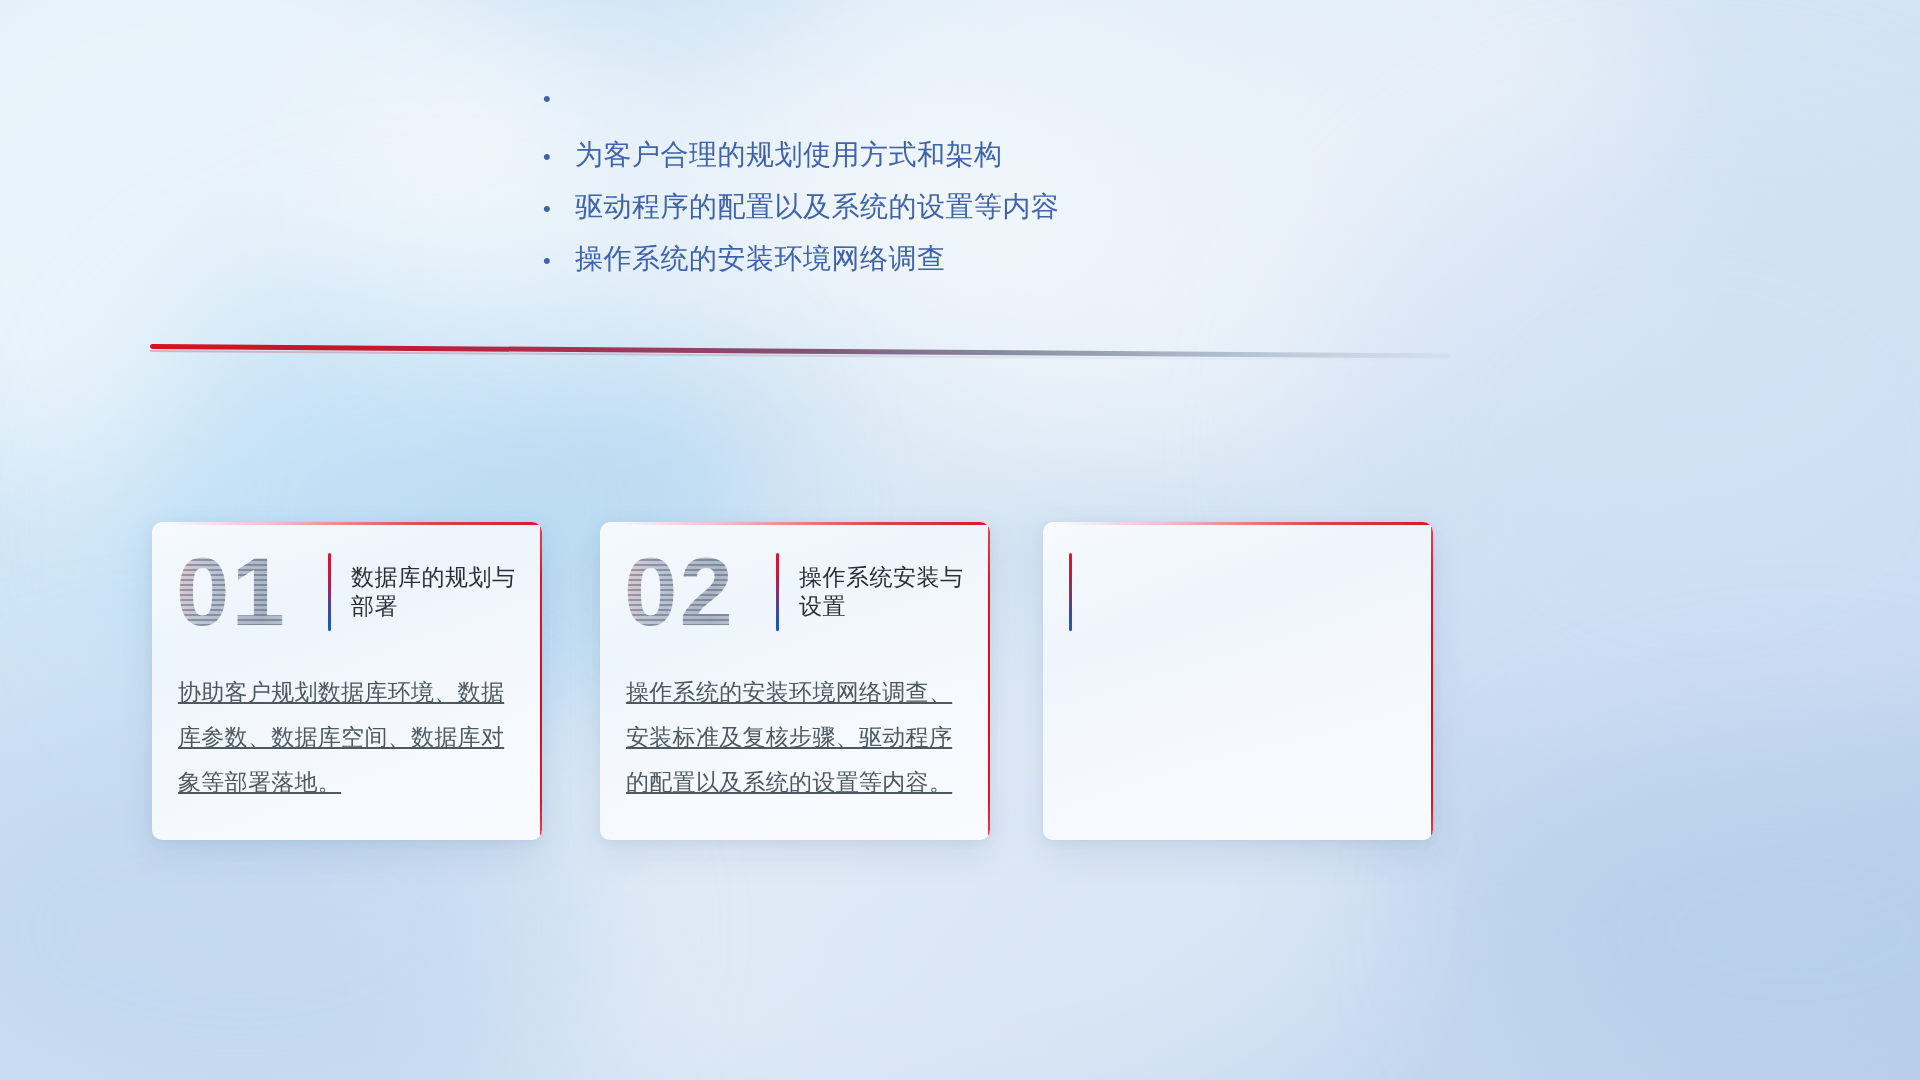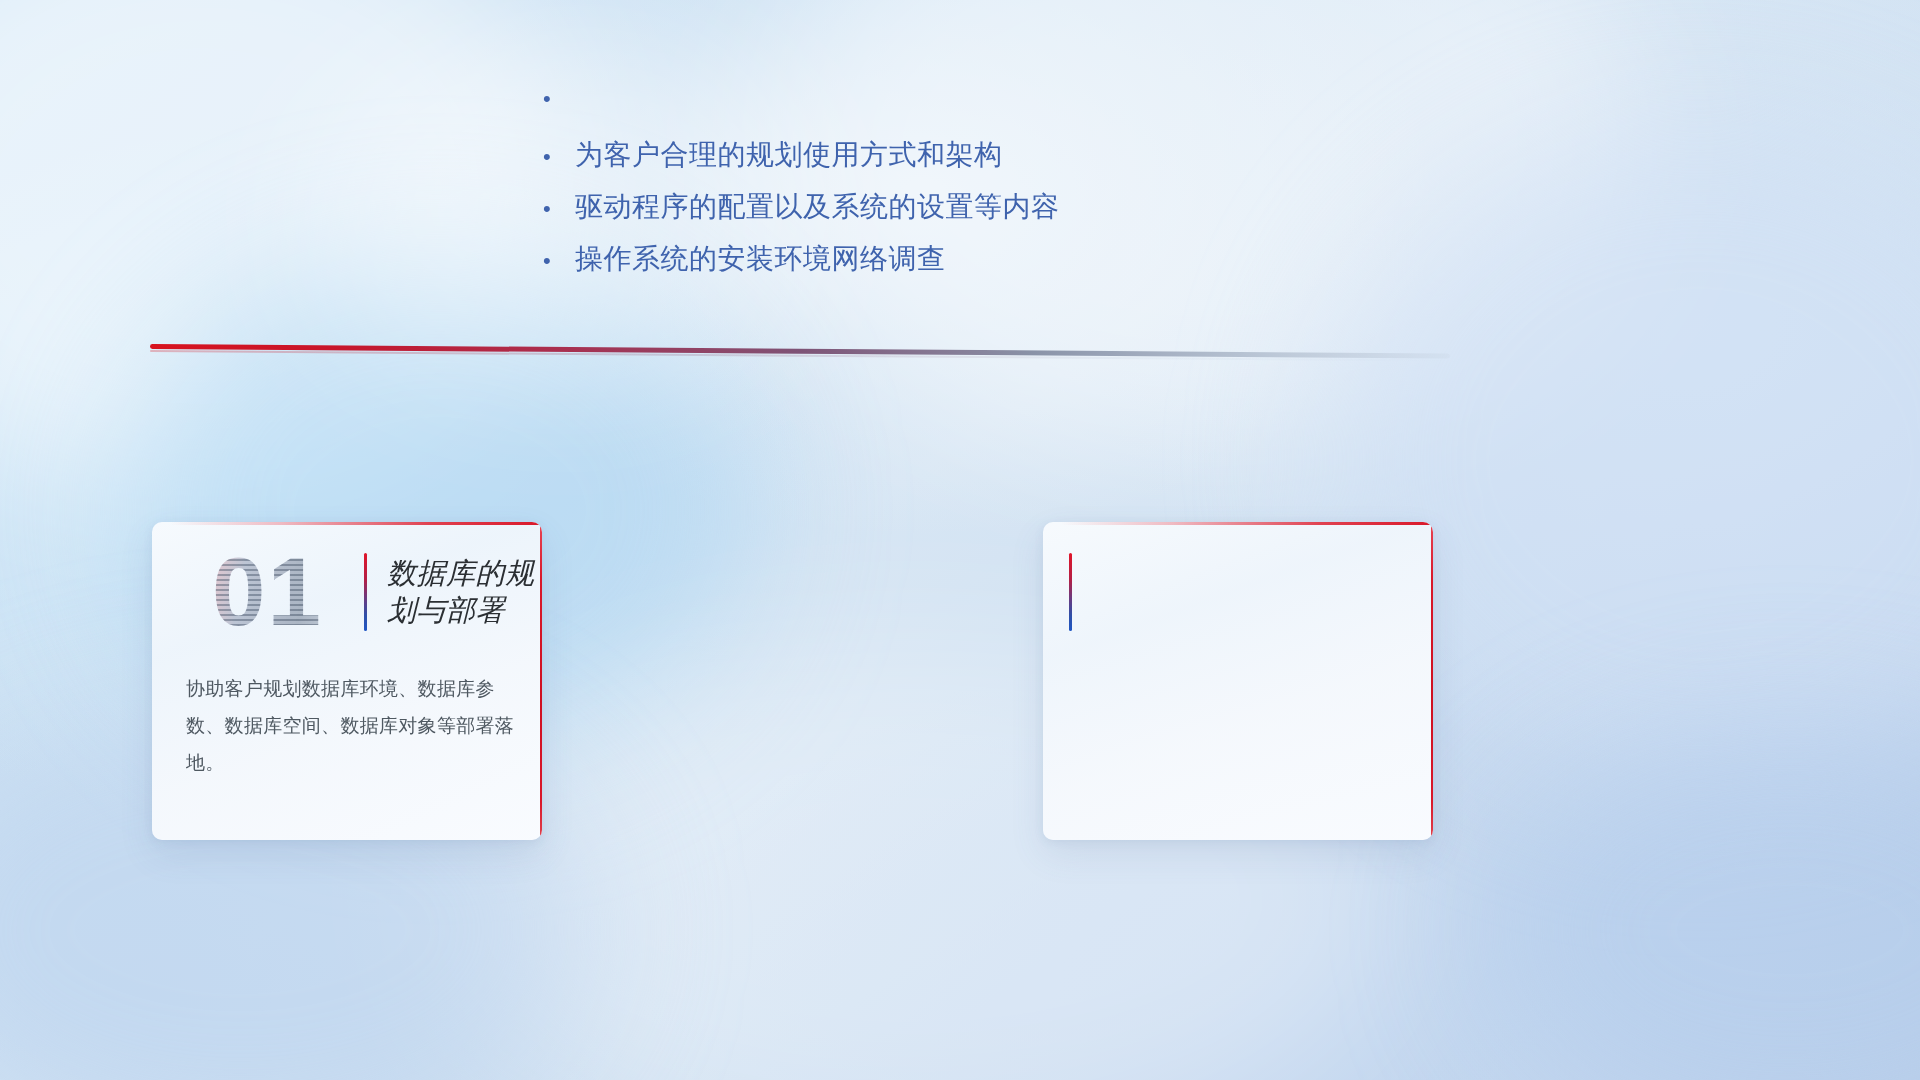--- a/index.html
+++ b/index.html
@@ -185,48 +185,47 @@
       rgba(255,255,255,0) 2px,
       rgba(255,255,255,0) 5px
     ),
     linear-gradient(100deg, rgba(200,30,45,0.30) 0%, rgba(160,170,190,0.9) 22%, rgba(140,152,170,0.95) 60%, rgba(190,198,212,0.7) 100%);
     background-blend-mode: multiply;
     opacity: 0.72;
     width: 150px;
     flex: 0 0 150px;
     text-align: left;
     user-select: none;
-    margin-left: 36px;
   }
 
   .card-bar {
     width: 3px;
     height: 78px;
     flex: 0 0 3px;
     margin: 0 20px 0 2px;
     border-radius: 2px;
     background: linear-gradient(180deg, #e0152a 0%, #b41f45 34%, #6a3a80 58%, #2f4fa8 80%, #1f56c4 100%);
   }
 
   .card-title {
-    font-size: 29px;
+    font-size: 23px;
     line-height: 1.28;
     color: #2b2f33;
     font-weight: 400;
     letter-spacing: 0.5px;
     width: 180px;
-    font-style: italic;
   }
 
   .card-body {
-    padding: 8px 26px 0 34px;
-    font-size: 19px;
+    padding: 8px 26px 0 26px;
+    font-size: 23px;
     line-height: 1.95;
     color: #4e5861;
     letter-spacing: 0.3px;
+    text-decoration: underline;
   }
 </style>
 </head>
 <body>
 
 <div id="slide">
 
   <div class="blob blob-a"></div>
   <div class="blob blob-b"></div>
   <div class="blob blob-c"></div>
@@ -263,20 +262,28 @@
 
     <div class="card" id="card-1">
       <div class="card-head">
         <div class="card-number">01</div>
         <div class="card-bar"></div>
         <div class="card-title">数据库的规划与部署</div>
       </div>
       <div class="card-body">协助客户规划数据库环境、数据库参数、数据库空间、数据库对象等部署落地。</div>
     </div>
 
+    <div class="card" id="card-2">
+      <div class="card-head">
+        <div class="card-number">02</div>
+        <div class="card-bar"></div>
+        <div class="card-title">操作系统安装与设置</div>
+      </div>
+      <div class="card-body">操作系统的安装环境网络调查、安装标准及复核步骤、驱动程序的配置以及系统的设置等内容。</div>
+    </div>
 
     <div class="card" id="card-3">
       <div class="card-head">
         <div class="card-bar"></div>
       </div>
     </div>
 
   </div>
 </div>
 

